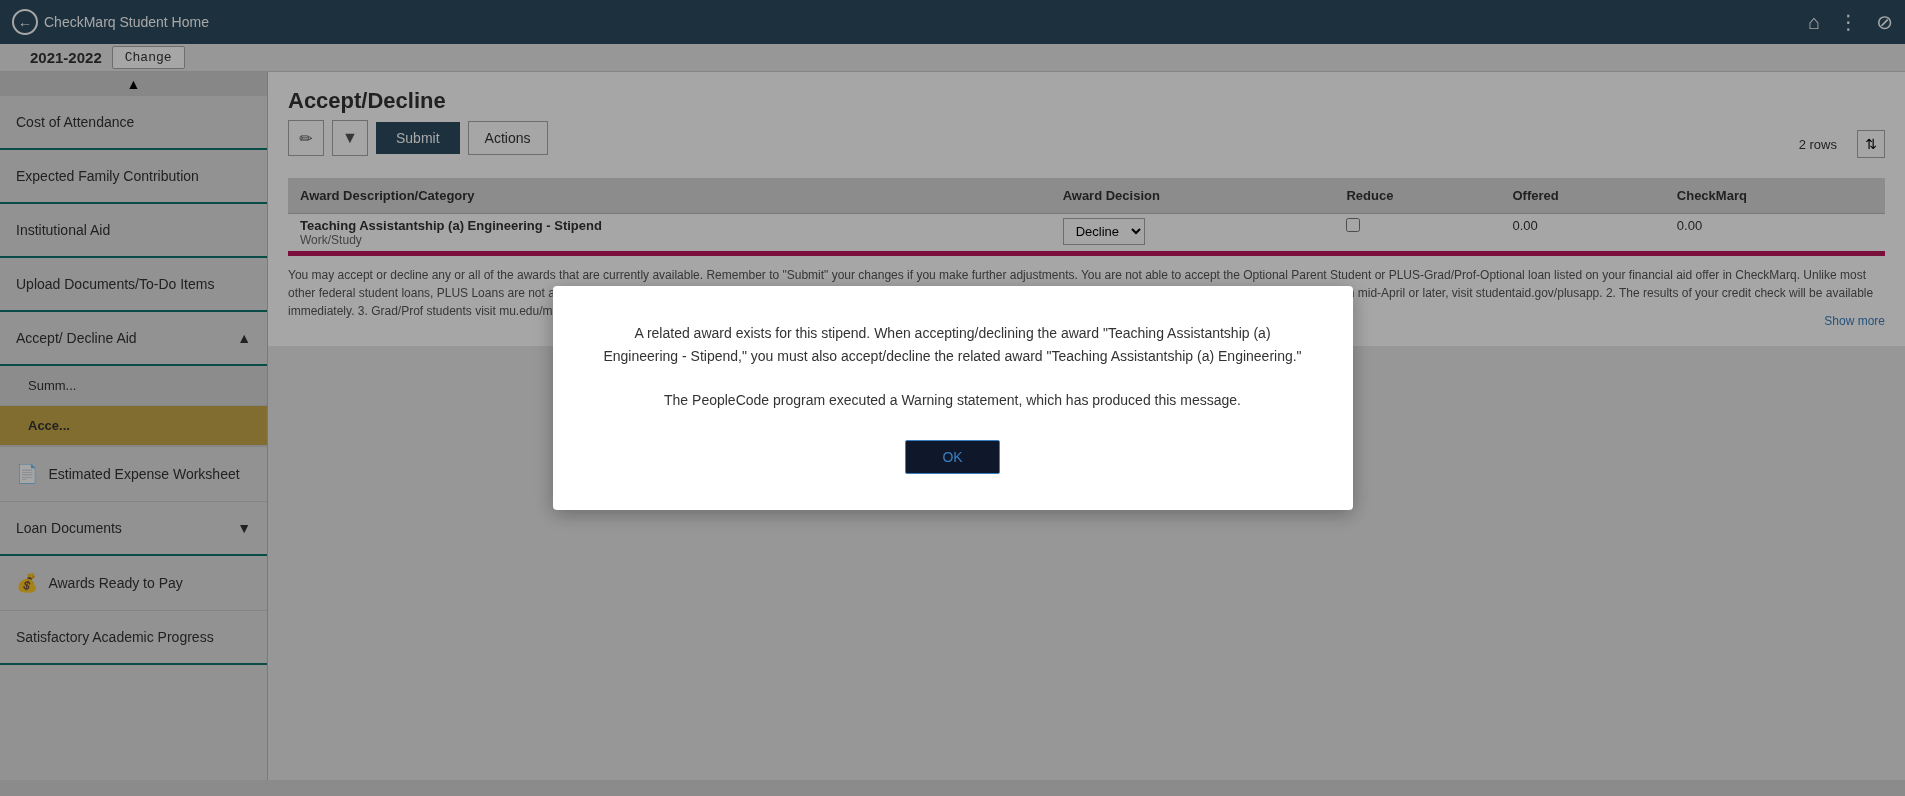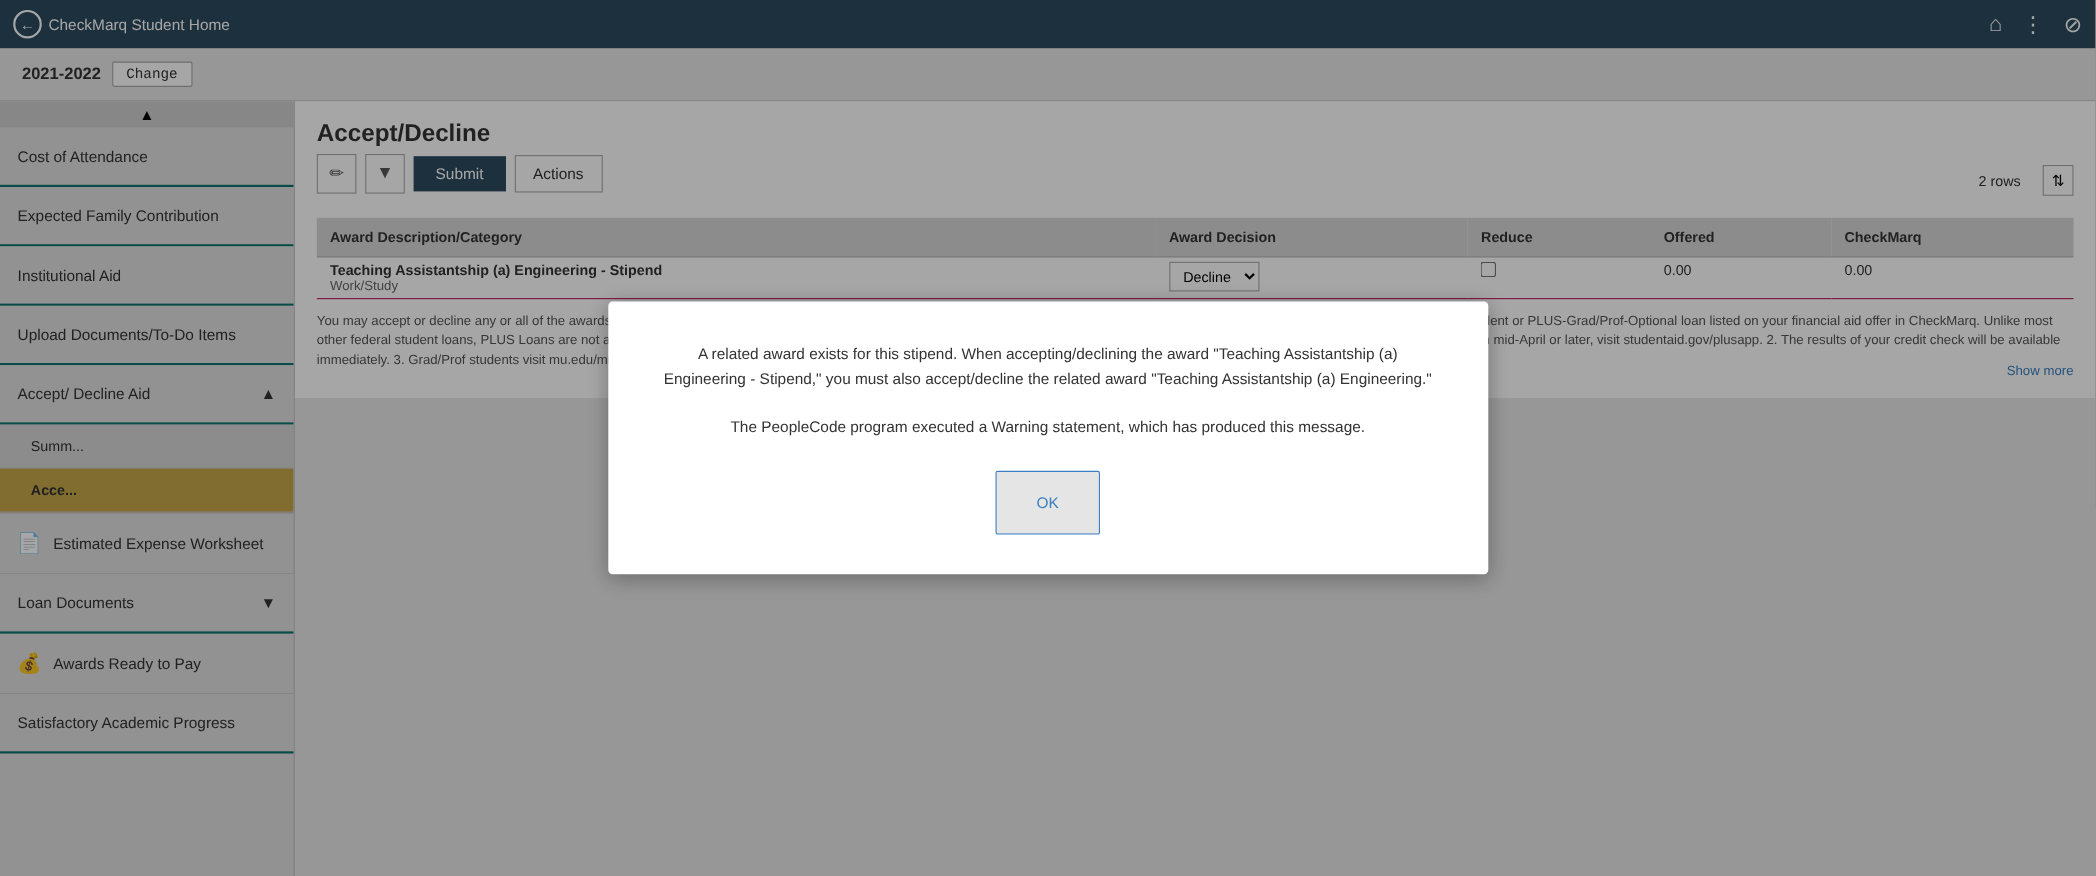--- a/index.html
+++ b/index.html
@@ -50,24 +50,24 @@
     }
     .top-nav-icon {
       color: white;
       font-size: 20px;
       cursor: pointer;
     }
 
     
     .year-bar {
       background: #e8e8e8;
-      height: 48px;
-      display: flex;
-      align-items: center;
-      padding: 0 20px;
+      height: 28px;
+      display: flex;
+      align-items: center;
+      padding: 0 30px;
       gap: 10px;
       border-bottom: 1px solid #ccc;
     }
     .year-label {
       font-size: 15px;
       font-weight: bold;
       color: #333;
     }
     .change-btn {
       border: 1px solid #aaa;
@@ -251,21 +251,21 @@
       text-align: left;
       font-size: 13px;
       font-weight: bold;
       color: #333;
       border-bottom: 1px solid #bbb;
     }
     .awards-table td {
       padding: 4px 12px;
       font-size: 13px;
       color: #333;
-      border-bottom: 1px solid #be185d;
+      border-bottom: 5px solid #be185d;
       vertical-align: top;
     }
     .award-name {
       font-weight: bold;
       color: #333;
     }
     .award-category {
       color: #666;
       font-size: 12px;
     }
@@ -315,23 +315,23 @@
       box-shadow: 0 4px 20px rgba(0,0,0,0.3);
     }
     .modal-message {
       font-size: 14px;
       color: #333;
       line-height: 1.6;
       margin-bottom: 28px;
     }
     .modal-ok-btn {
       border: 1px solid #3a7fc1;
-      background: #e5e5e5;
+      background: #0f172a;
       color: #3a7fc1;
-      padding: 20px 36px;
+      padding: 8px 36px;
       font-size: 14px;
       cursor: pointer;
       border-radius: 2px;
     }
 
     
     .checkbox {
       width: 14px; height: 14px;
       border: 1px solid #aaa;
       background: white;

